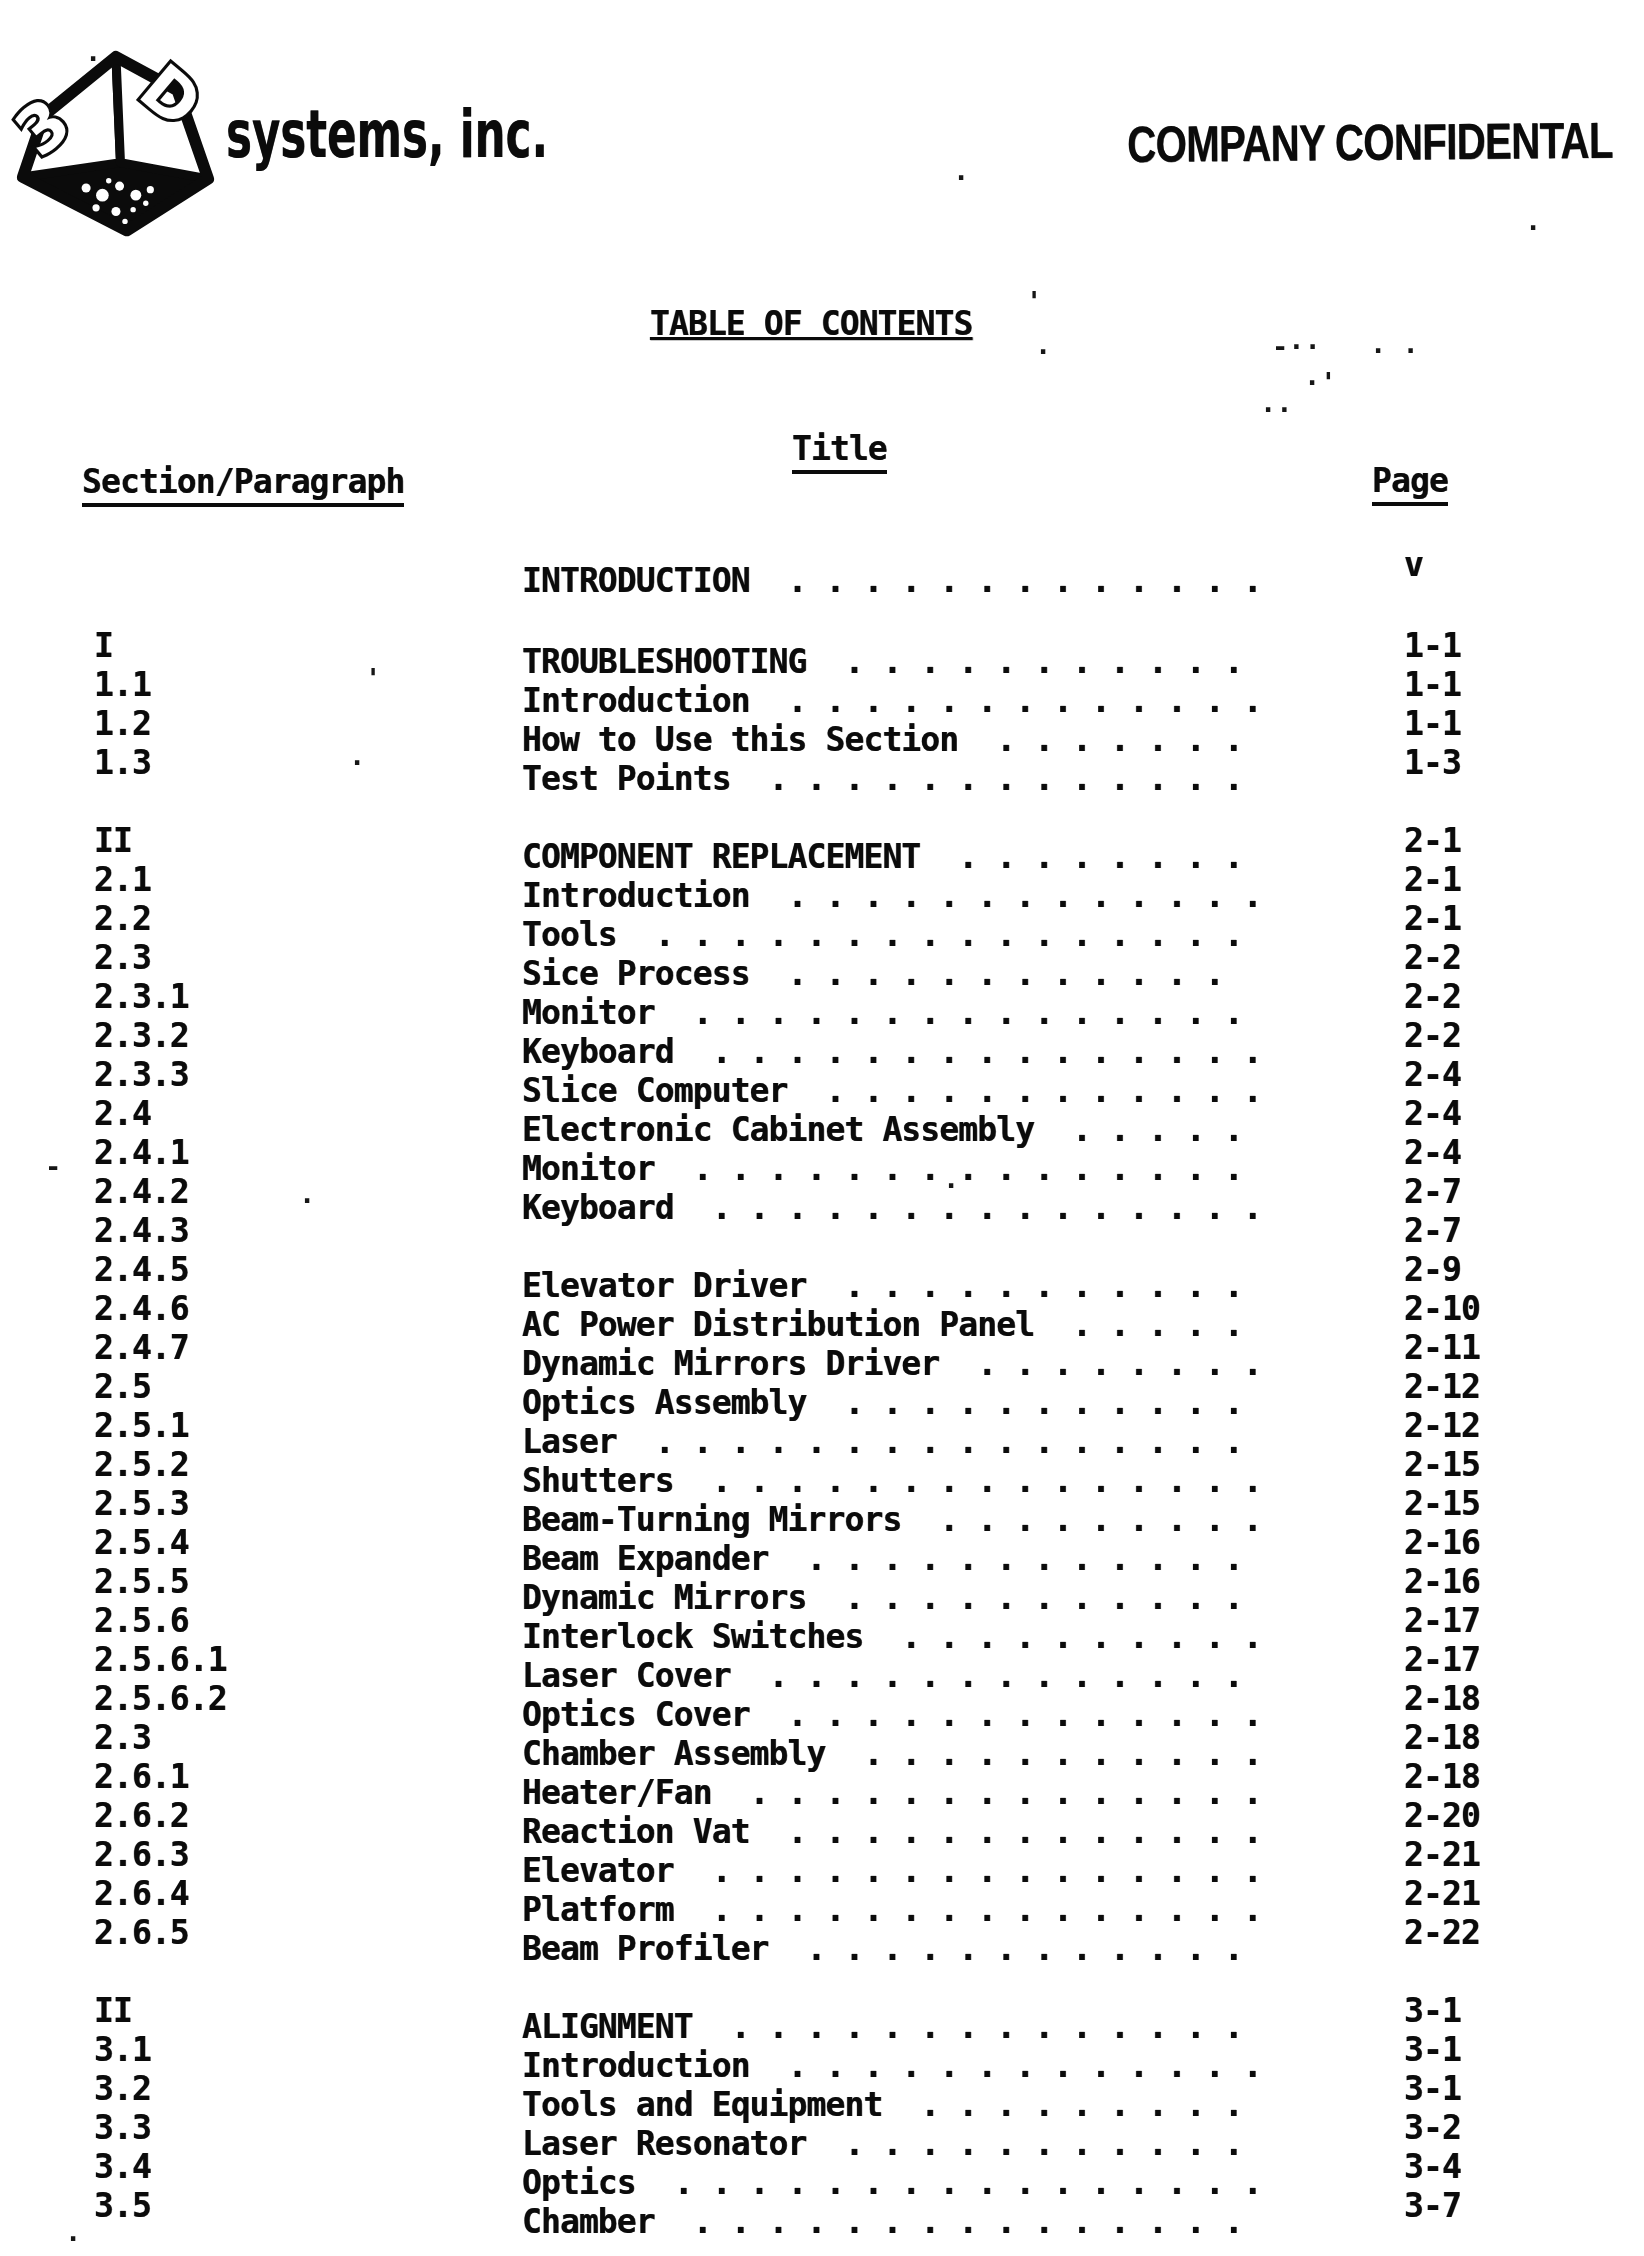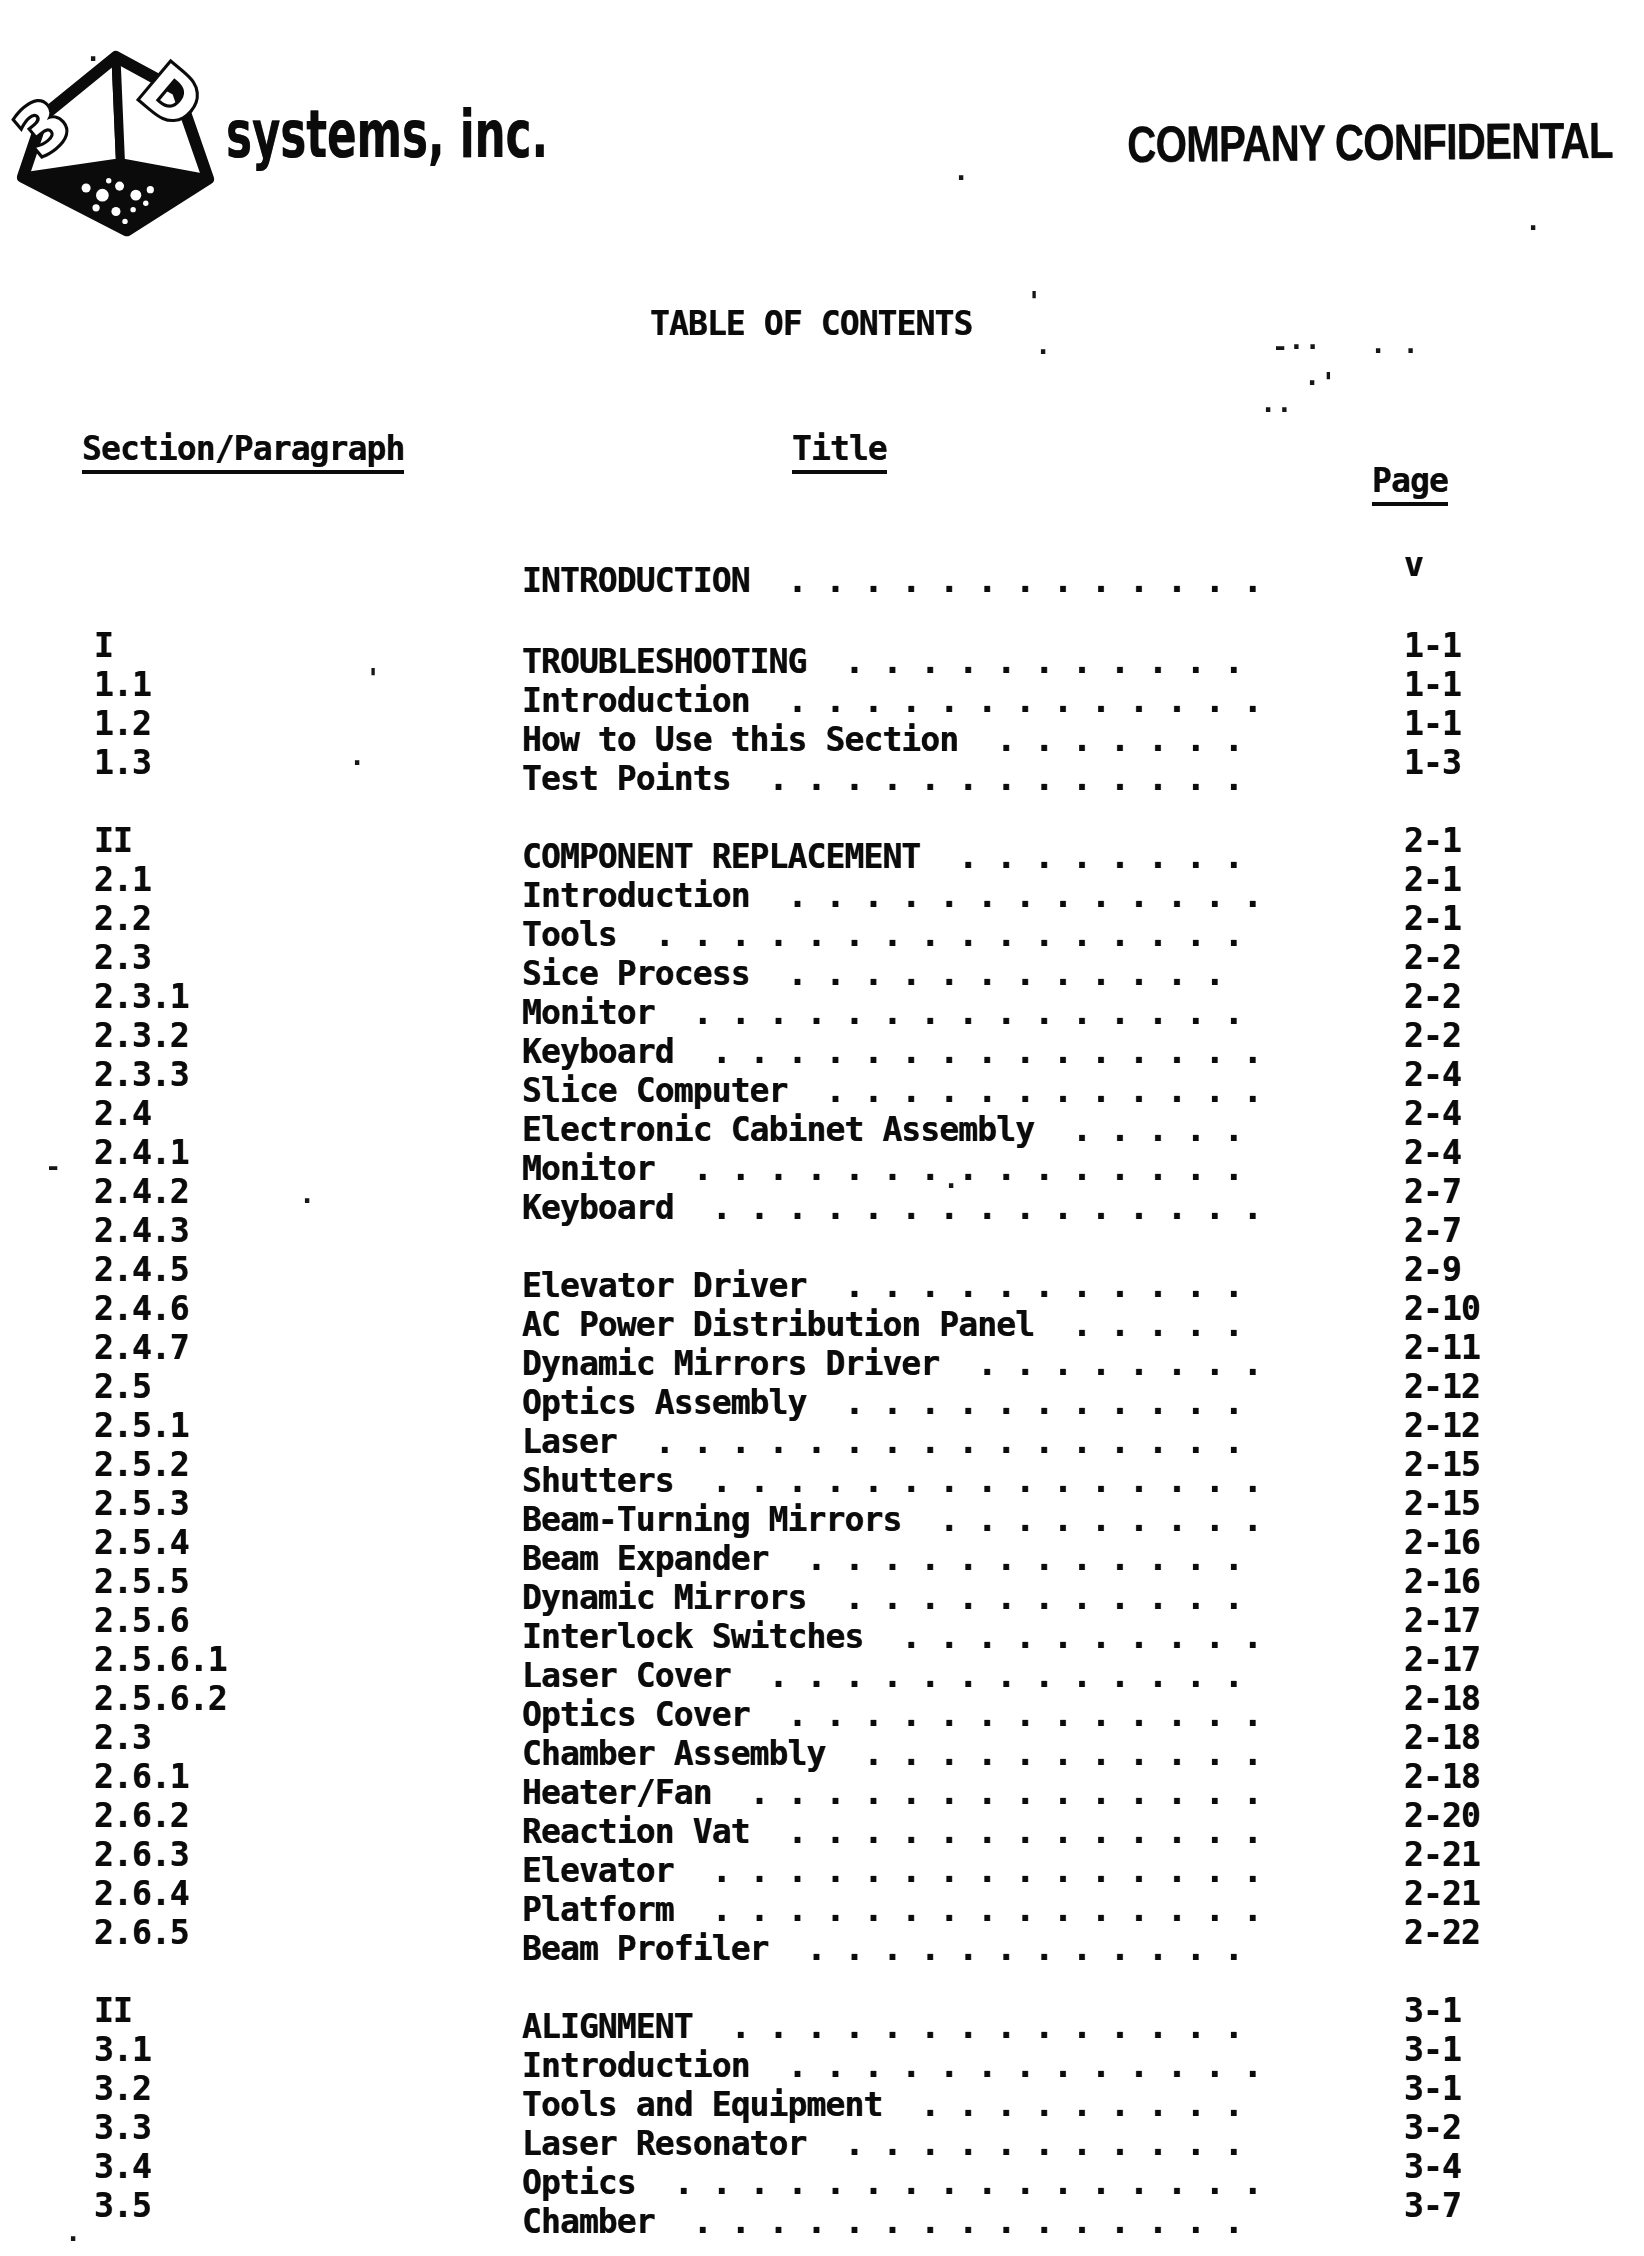--- a/index.html
+++ b/index.html
@@ -30,28 +30,28 @@
     position: absolute; left: 1127px; top: 118px;
     font-family: "Liberation Sans", sans-serif;
     font-weight: bold; font-size: 51px; line-height: 54px;
     transform: scaleX(0.79) rotate(-0.4deg); transform-origin: left top;
     letter-spacing: -0.9px; white-space: nowrap;
   }
 
   
   .toc-title {
     position: absolute; left: 650px; top: 304px;
-    font-size: 33px; letter-spacing: -0.9px; white-space: nowrap;
+    font-size: 33px; letter-spacing: -0.9px; white-space: nowrap; text-decoration: underline;
   }
   .colhead {
     position: absolute; top: 429px;
     font-size: 33px; letter-spacing: -0.9px; white-space: nowrap;
     border-bottom: 4.5px solid #0b0b0b; padding-bottom: 1.8px;
   }
-  .colhead-section { left: 82px; }
+  .colhead-section { left: 82px; margin-top: 33px; }
   .colhead-title   { left: 792px; }
   .colhead-page    { left: 1372px; margin-top: 32px; }
 
   
   .toc-body { position: absolute; left: 0; top: 545px; width: 1645px; }
   .toc-group { margin-bottom: 39px; }
   .toc-group:first-child { margin-bottom: 42px; }
   .toc-group:last-child { margin-bottom: 0; }
   .toc-row { position: relative; height: 39px; font-size: 33px; letter-spacing: -0.9px; }
   .row-section { position: absolute; left: 94px; top: 0; white-space: pre; }

